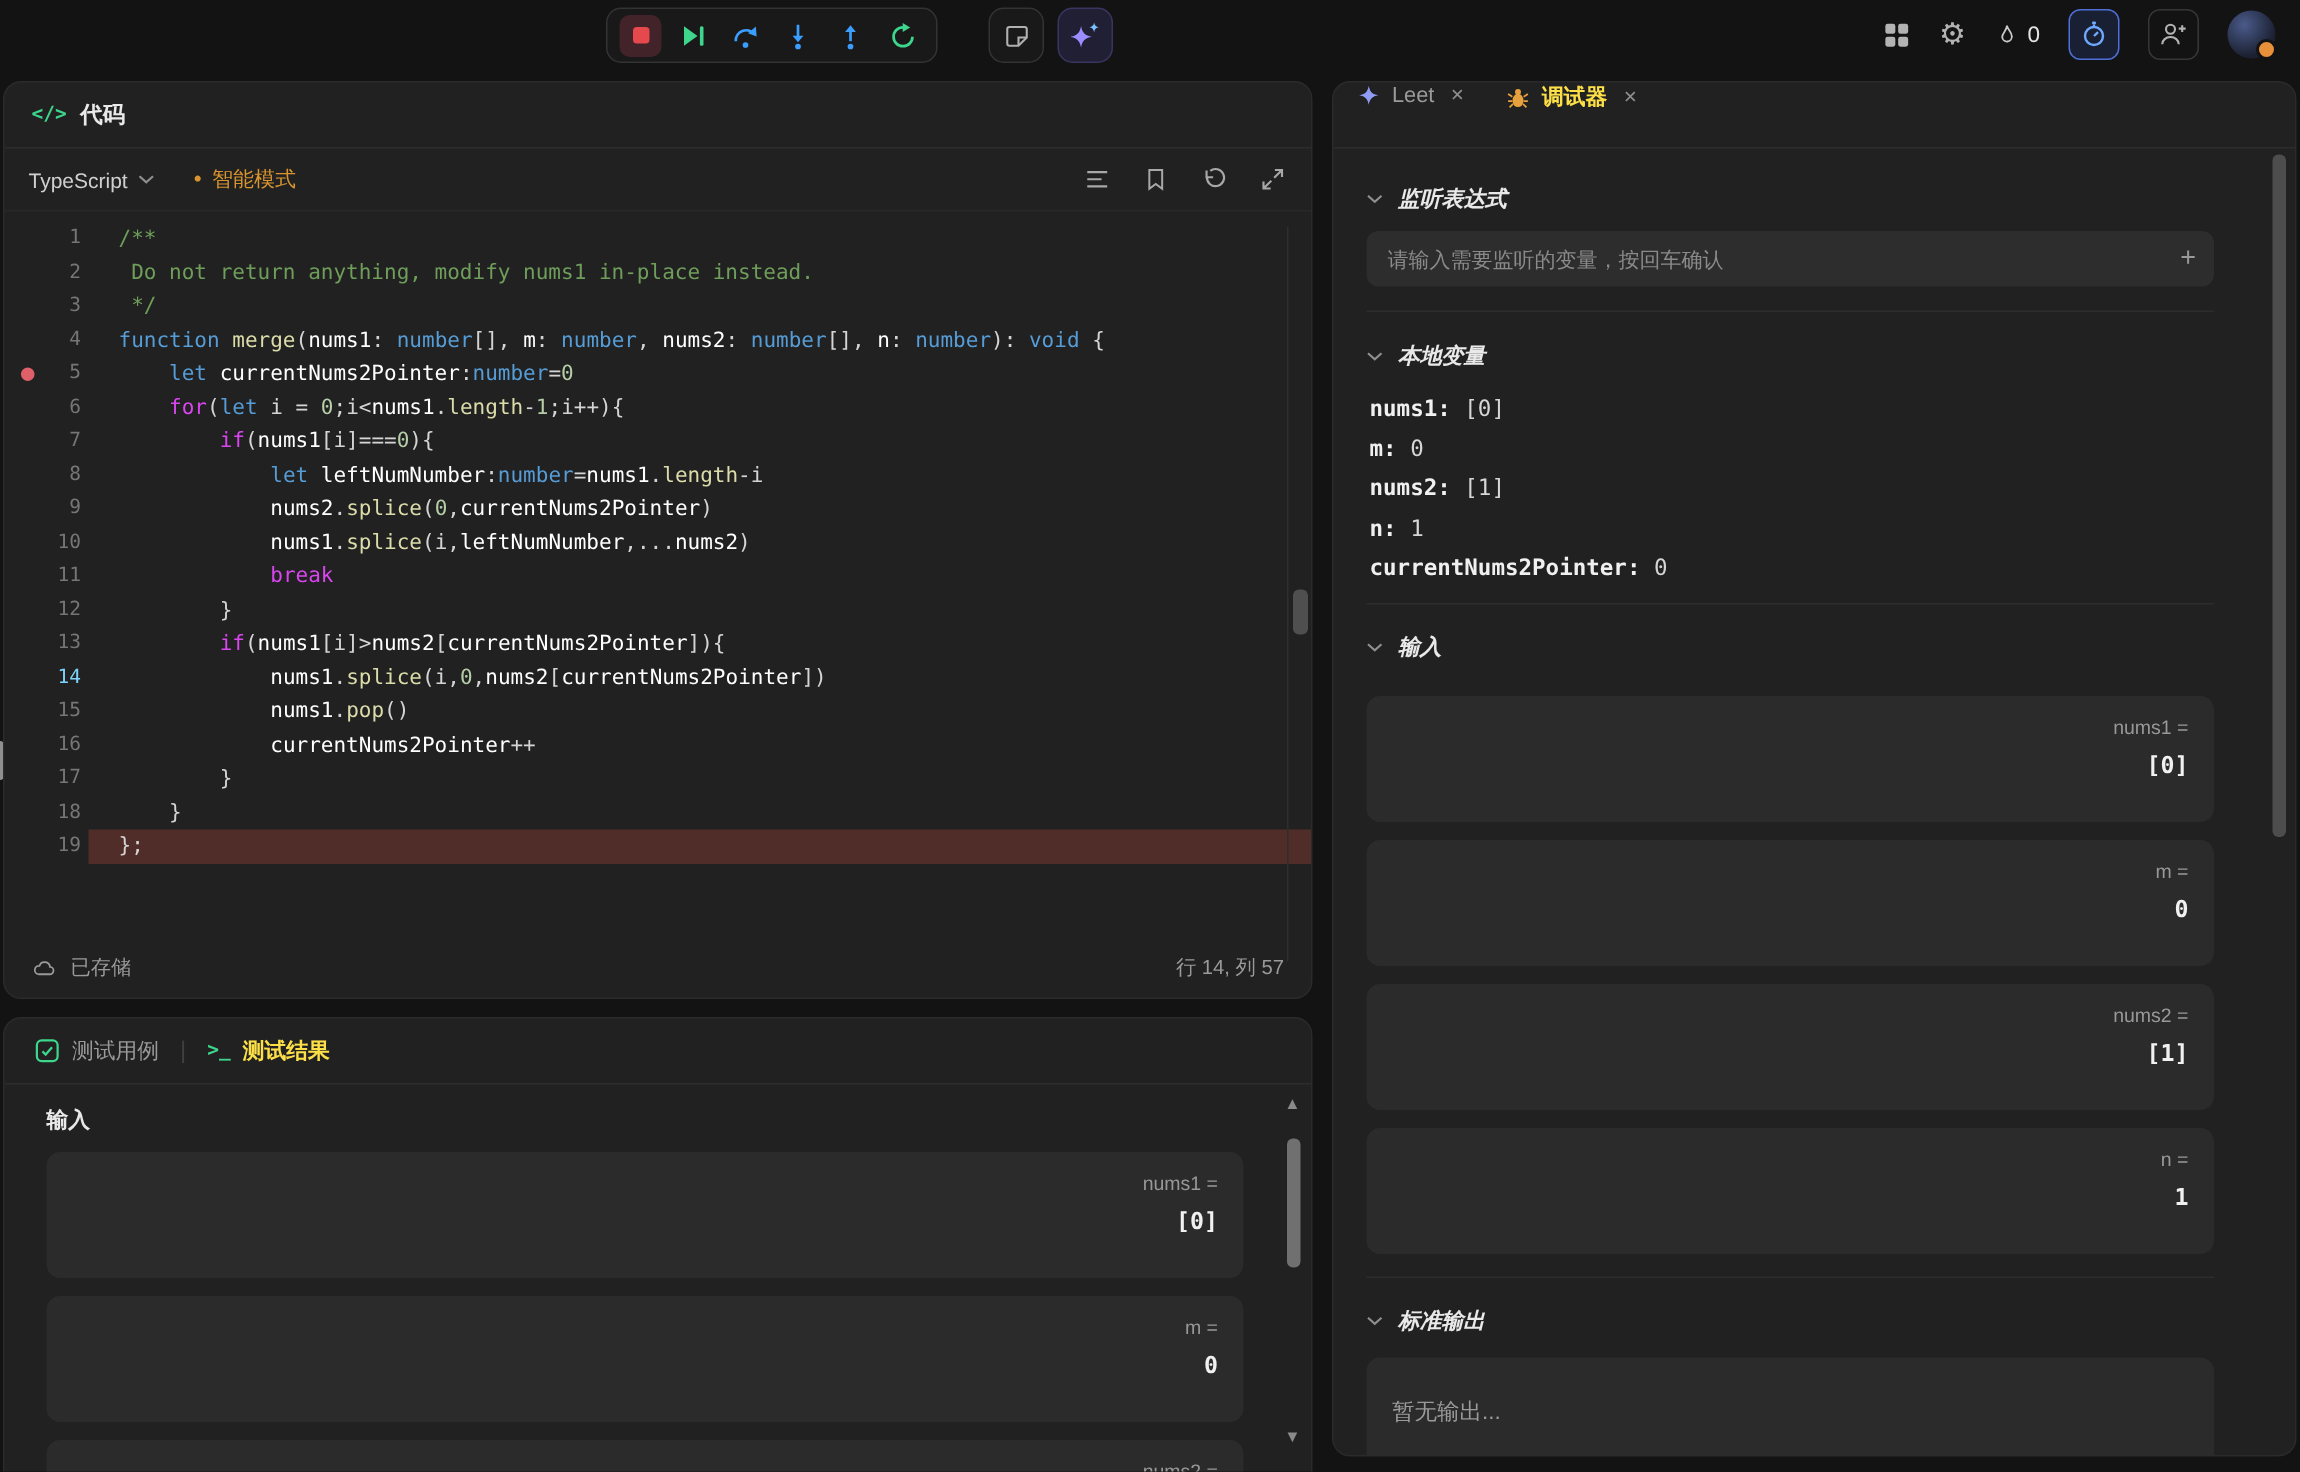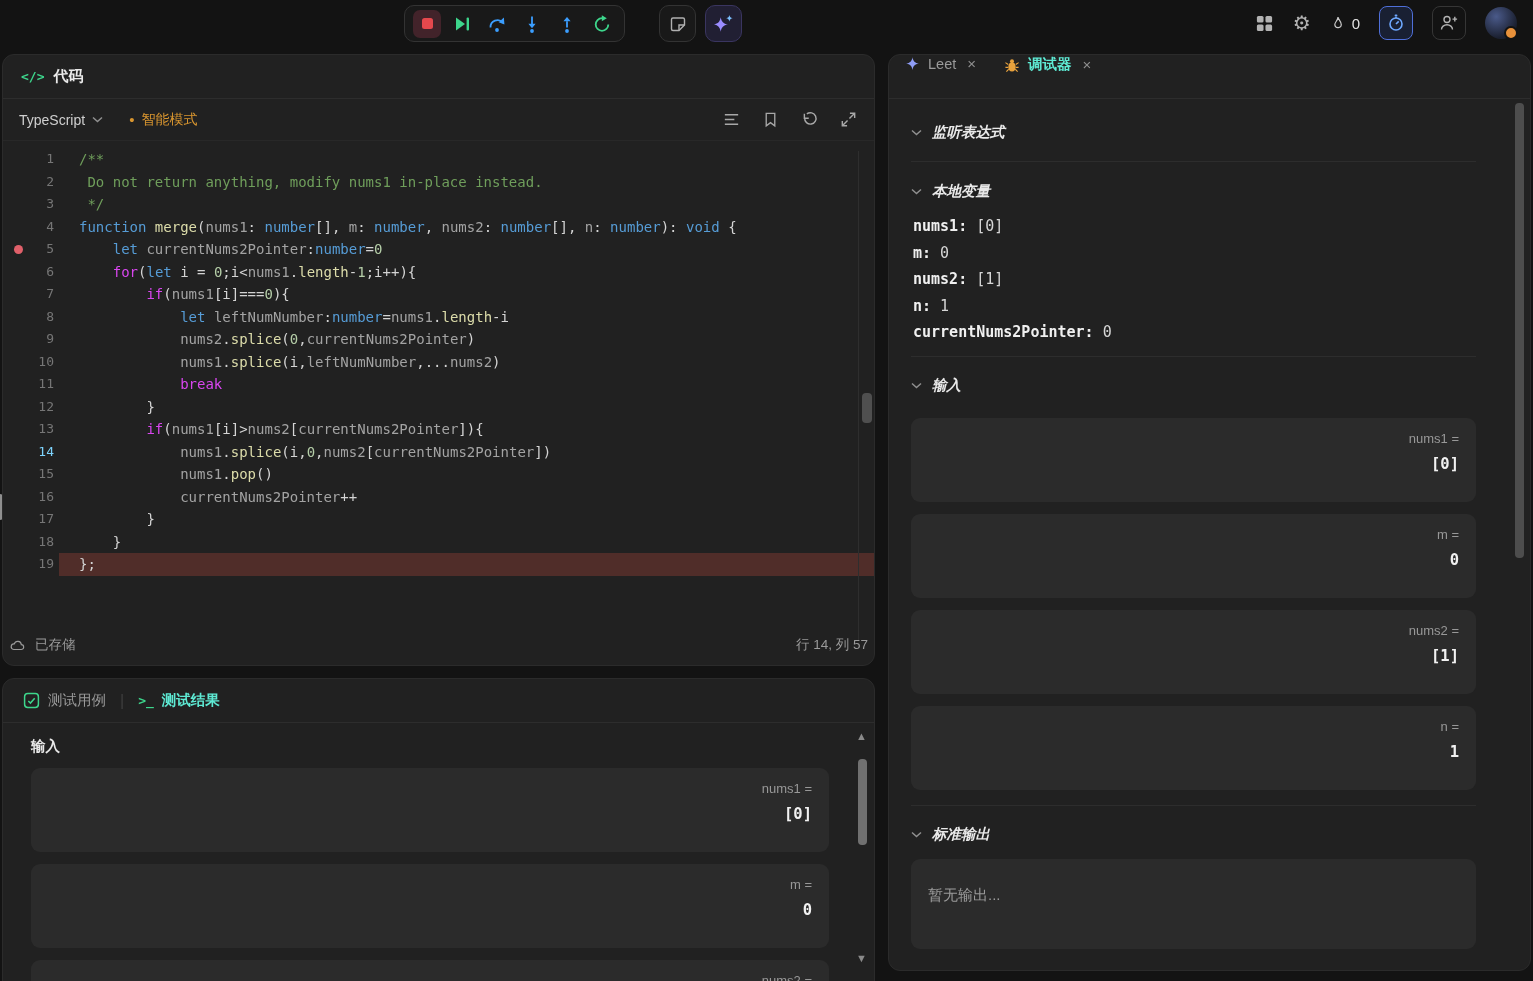--- a/index.html
+++ b/index.html
@@ -49,32 +49,32 @@
   .mode-dot { font-size:15px; }
   .editor-tools { margin-left:auto; display:flex; align-items:center; gap:20px; }
   .code-area { position:relative; padding-top:7px; font-size:14px; }
   .code-row { display:flex; height:22.5px; line-height:22.5px; font-family:"DejaVu Sans Mono",monospace; }
   .gutter { flex:none; width:56px; text-align:right; padding-right:5px; color:#767676; font-size:13px; position:relative; }
   .gutter .ln-active { color:#7dd3fc; }
   .bp { position:absolute; left:11px; top:7px; width:9px; height:9px; border-radius:50%; background:#e0606a; }
   .code-text { flex:1; padding-left:20px; white-space:pre; color:#d4d4d4; }
   .code-row.exec .code-text { background:rgba(190,74,60,0.30); }
   .tk-cm{color:#6f9e5b} .tk-kw{color:#569cd6} .tk-ctrl{color:#d946ef} .tk-fn{color:#dcdcaa}
-  .tk-vr{color:#a3a3a3} .tk-ty{color:#569cd6} .tk-num{color:#b5cea8} .tk-pn{color:#d4d4d4}
+  .tk-vr{color:#ffffff} .tk-ty{color:#569cd6} .tk-num{color:#b5cea8} .tk-pn{color:#d4d4d4}
   .editor-scroll-track { position:absolute; right:15px; top:96px; height:490px; border-left:1px solid #2e2e2e; }
   .editor-scroll-thumb { position:absolute; right:2px; top:338px; width:10px; height:30px; background:#4f4f4f; border-radius:4px; }
   .editor-status { position:absolute; left:0; right:0; bottom:0; height:40px; display:flex; align-items:center;
-                   justify-content:space-between; padding:0 6px; color:#9a9a9a; font-size:13.5px; }
+                   justify-content:space-between; padding:0 18px; color:#9a9a9a; font-size:13.5px; }
   .status-left { display:flex; align-items:center; gap:8px; }
 
   
   .tests-header { height:44px; display:flex; align-items:center; padding:0 20px; border-bottom:1px solid #2d2d2d; }
   .tests-tab { display:flex; align-items:center; gap:8px; font-size:14.5px; }
   .tab-dim { color:#9a9a9a; }
-  .tab-on { color:#5eead4; font-weight:700; }
+  .tab-on { color:#fde047; font-weight:700; }
   .tab-sep { color:#3f3f3f; margin:0 14px; }
   .term-glyph { color:#3dd68c; font-weight:700; font-size:13px; }
   .tests-content { padding:14px 45px 0 28px; }
   .section-label { font-size:14.5px; font-weight:700; color:#e9e9e9; }
   .io-card { background:#2b2b2b; border-radius:9px; padding:13px 17px; height:84px; margin-top:12px;text-align:right; }
   .io-label { font-size:13px; color:#989898; }
   .io-value { margin-top:9px; font-size:15.5px; font-weight:700; color:#f1f1f1; }
   .v-scroll-arrow { position:absolute; right:7px; color:#8a8a8a; font-size:11px; line-height:1; }
   .tests-thumb { position:absolute; right:7px; top:80px; width:9px; height:86px; background:#707070; border-radius:4px; }
 
@@ -386,20 +386,24 @@
     </span>
   </div>
 
   <div class="dbg-content">
     <div class="sec-header">
       <svg width="11" height="7" viewBox="0 0 11 7">
         <polyline points="1,1.5 5.5,5.5 10,1.5" fill="none" stroke="#8f8f8f" stroke-width="1.5"></polyline>
       </svg>
       <span class="sec-title">监听表达式</span>
     </div>
+    <div class="watch-wrap">
+      <input class="watch-input" placeholder="请输入需要监听的变量，按回车确认" style="">
+      <span class="watch-plus">+</span>
+    </div>
     <div class="divider"></div>
 
     <div class="sec-header">
       <svg width="11" height="7" viewBox="0 0 11 7">
         <polyline points="1,1.5 5.5,5.5 10,1.5" fill="none" stroke="#8f8f8f" stroke-width="1.5"></polyline>
       </svg>
       <span class="sec-title">本地变量</span>
     </div>
     <div class="locals-list">
         <div class="local-row mono"><span class="local-name">nums1:</span><span class="local-value"> [0]</span></div>

